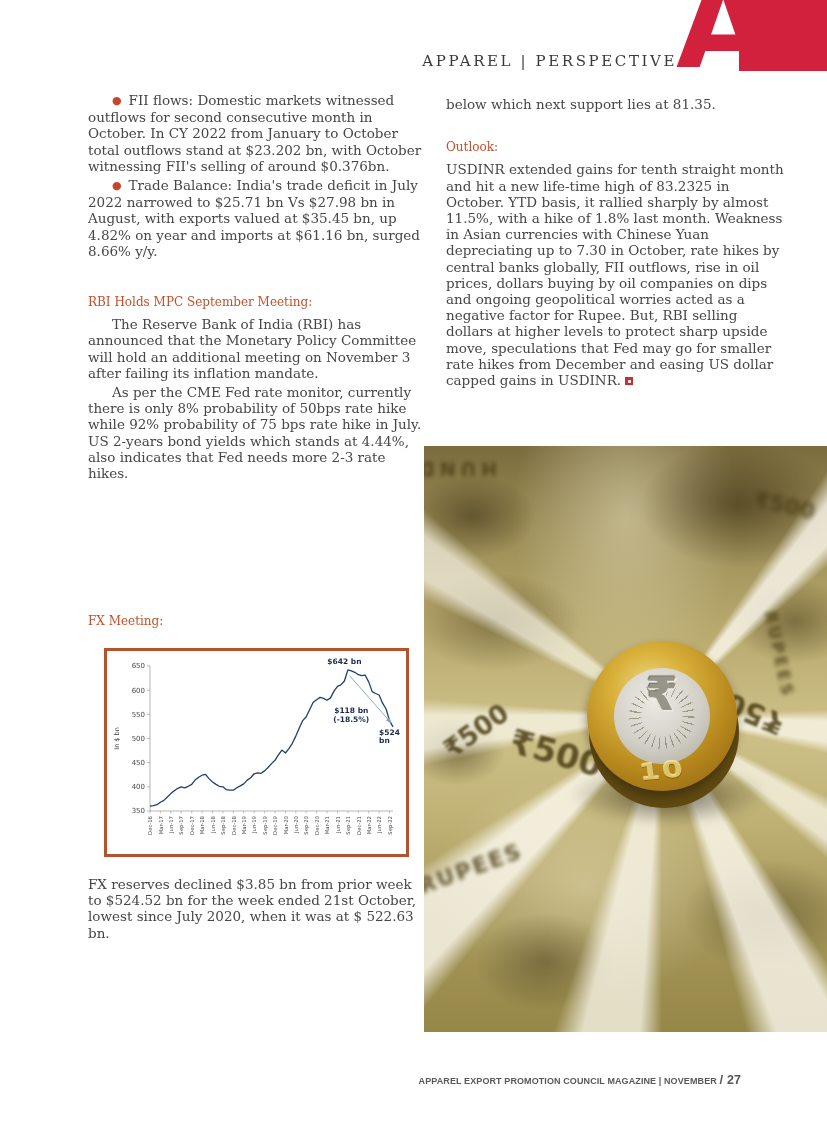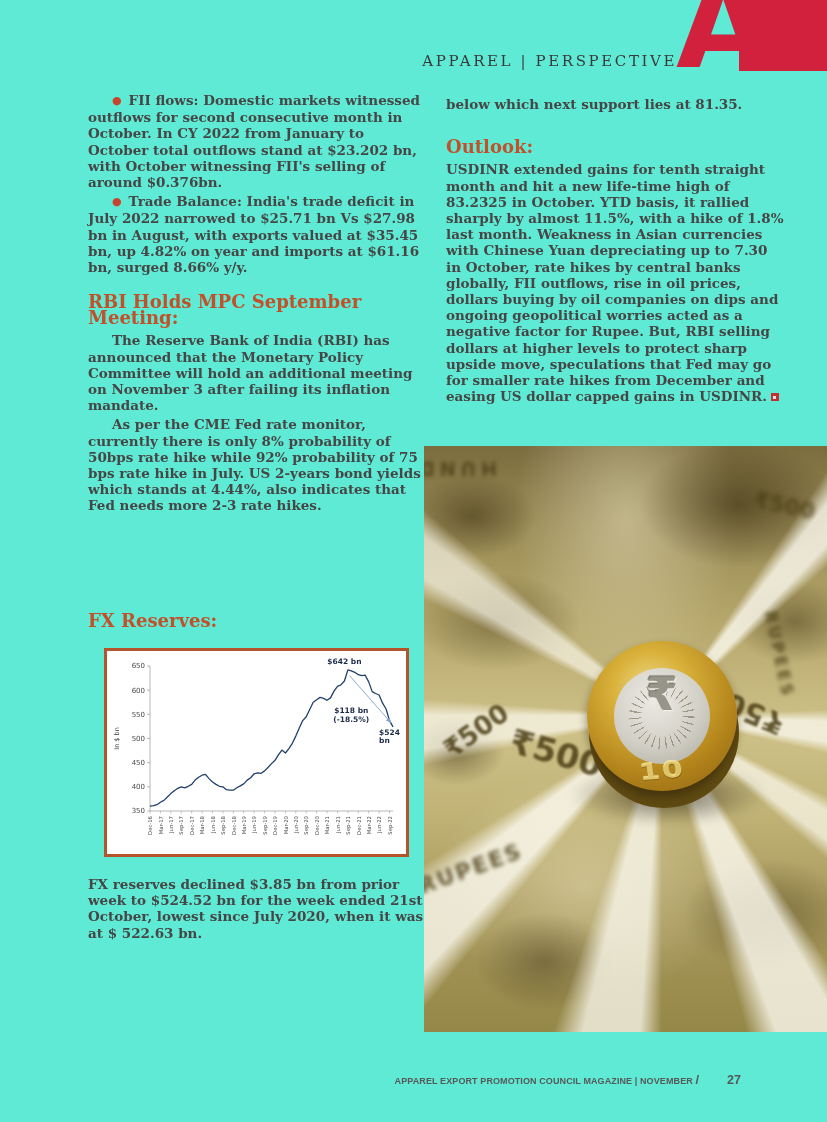--- a/index.html
+++ b/index.html
@@ -1,42 +1,42 @@
 <!DOCTYPE html>
 <html><head>
 <meta charset="utf-8">
 <style>
   * { margin:0; padding:0; box-sizing:border-box; }
   html,body { background:#e9e9e9; }
   .page {
     position:relative; width:827px; height:1122px; margin:0 auto;
-    background:#5eead4; overflow:hidden;
+    background:#ffffff; overflow:hidden;
     font-family:"DejaVu Serif","Liberation Serif",serif;
     color:#464646;
   }
   
   .masthead-title {
     position:absolute; top:52px; right:150px;
     font-size:15px; letter-spacing:2.6px; color:#3a3a3a;
   }
   .logo-a {
     position:absolute; top:-36px; left:676px;
     font-family:"DejaVu Sans","Liberation Sans",sans-serif;
     font-weight:bold; font-size:122px; line-height:1; color:#d2213d;
   }
   .logo-bar { position:absolute; top:0; left:739px; width:88px; height:71px; background:#d2213d; }
   
   .col { position:absolute; width:336px; font-size:13.5px; line-height:16.2px; }
-  .body-p { margin:0;font-weight:bold; }
+  .body-p { margin:0; }
   .body-p + .body-p { margin-top:3px; }
   .indent { text-indent:24px; }
   .bullet { text-indent:24px; }
   .bull { color:#c7452c; font-size:11px; margin-right:7px; vertical-align:1px; }
   .sec-heading {
-    font-weight:bold; color:#c1512b; font-size:18px; margin:0 0 6px 0;
+    font-weight:normal; color:#c1512b; font-size:12px; margin:0 0 6px 0;
   }
   .blk { position:absolute; left:88px; width:336px; }
   
   .chart-box {
     position:absolute; left:104px; top:648px; width:305px; height:209px;
     background:#fff; border:3px solid #b4532c; padding:3px;
   }
   .chart-box svg { display:block; }
   .chart-box text { font-family:"DejaVu Sans","Liberation Sans",sans-serif; }
   
@@ -122,21 +122,21 @@
     color:rgba(250,226,130,.8); text-shadow:0 1px 1px #6b4e0c, 0 -1px 1px #fff2b0;
     transform:scaleY(.75) rotate(-6deg); letter-spacing:2px;
   }
   
   .footer {
     position:absolute; right:86px; top:1072px;
     font-family:"Liberation Sans","DejaVu Sans",sans-serif;
     color:#57585a; font-weight:bold; font-size:9px; letter-spacing:0.1px;
   }
   .footer .pg-sep { font-size:13px; font-weight:bold; }
-  .footer .pg-num { font-size:12.5px; font-weight:bold;margin-left:24px; }
+  .footer .pg-num { font-size:12.5px; font-weight:bold; }
 </style>
 </head>
 <body>
 
 <div class="page">
 
   <div class="masthead-title">APPAREL | PERSPECTIVE</div>
   <div class="logo-a">A</div>
   <div class="logo-bar"></div>
 
@@ -145,21 +145,21 @@
     <p class="body-p bullet"><span class="bull">●</span><span>Trade Balance: India's trade deficit in July 2022 narrowed to $25.71 bn Vs $27.98 bn in August, with exports valued at $35.45 bn, up 4.82% on year and imports at $61.16 bn, surged 8.66% y/y.</span></p>
   </div>
 
   <div class="col blk" style="top:294px">
     <h3 class="sec-heading">RBI Holds MPC September Meeting:</h3>
     <p class="body-p indent">The Reserve Bank of India (RBI) has announced that the Monetary Policy Committee will hold an additional meeting on November 3 after failing its inflation mandate.</p>
     <p class="body-p indent">As per the CME Fed rate monitor, currently there is only 8% probability of 50bps rate hike while 92% probability of 75 bps rate hike in July. US 2-years bond yields which stands at 4.44%, also indicates that Fed needs more 2-3 rate hikes.</p>
   </div>
 
   <div class="col blk" style="top:613px">
-    <h3 class="sec-heading">FX Reserves:</h3>
+    <h3 class="sec-heading">FX Meeting:</h3>
   </div>
 
   <div class="chart-box">
     <svg viewBox="0 0 293 197" width="293" height="197">
         <line x1="40" y1="12" x2="40" y2="157" stroke="#9a9a9a" stroke-width="0.7"></line>
         <line x1="40" y1="157" x2="283" y2="157" stroke="#9a9a9a" stroke-width="0.7"></line>
         <line x1="37" y1="157.0" x2="40" y2="157.0" stroke="#9a9a9a" stroke-width="0.7"></line>
         <text x="35" y="159.4" font-size="7" text-anchor="end" fill="#4a4a4a">350</text>
         <line x1="37" y1="132.8" x2="40" y2="132.8" stroke="#9a9a9a" stroke-width="0.7"></line>
         <text x="35" y="135.20000000000002" font-size="7" text-anchor="end" fill="#4a4a4a">400</text>

